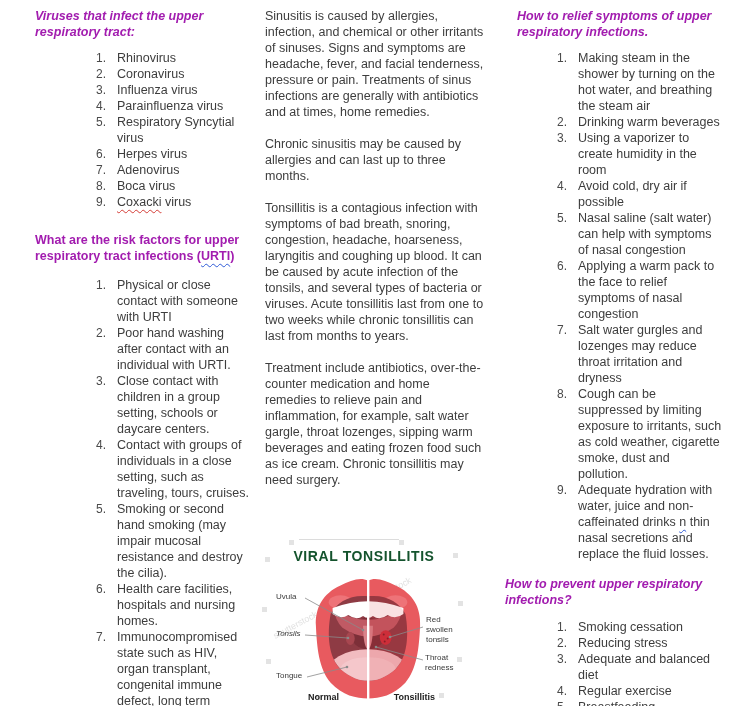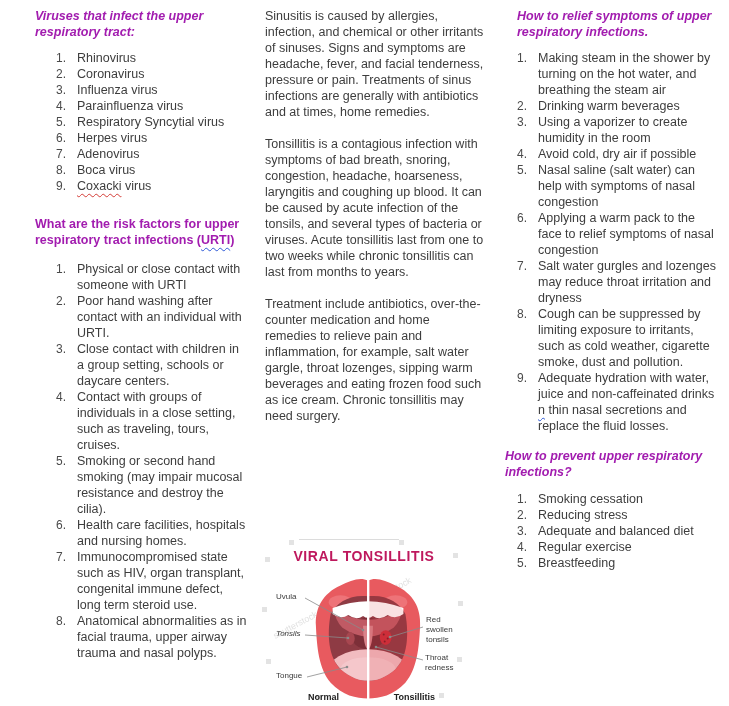--- a/index.html
+++ b/index.html
@@ -10,40 +10,40 @@
   }
   .col { position:absolute; top:8px; }
   #col1 { left:35px;  width:214px; }
   #col2 { left:265px; width:219px; }
   #col3 { left:496px; width:226px; }
 
   .heading { margin:0; font-size:12.5px; line-height:16px; color:#a21caf; font-weight:bold; }
   .h-italic { font-style:italic; }
 
   ol { list-style:none; margin:0; padding:0 0 0 42px; counter-reset:n; }
-  ol li { counter-increment:n; position:relative; }
+  ol li { counter-increment:n; position:relative;margin-left:40px; }
   ol li::before { content:counter(n) "."; position:absolute; left:-21px; top:0; color:#4a4a4a; font-size:12px; }
 
   #col1 ol.list-a { margin-top:10px; }
   #col1 .heading.second { margin-top:22px; }
   #col1 ol.list-b { margin-top:13px; }
 
   #col2 p { margin:0 0 16px 0; }
 
   #col3 .heading.first { padding-left:21px; }
   #col3 ol.list-a { margin-top:10px; }
   #col3 .heading.second { margin-top:14px;margin-left:9px; }
   #col3 ol.list-b { margin-top:11px; }
 
   .squiggle-red  { text-decoration-line:underline; text-decoration-style:wavy; text-decoration-color:#d43c37; text-decoration-thickness:1px; text-underline-offset:2.5px; }
   .squiggle-blue { text-decoration-line:underline; text-decoration-style:wavy; text-decoration-color:#2f5bd7; text-decoration-thickness:1px; text-underline-offset:2.5px; }
 
   
   #figure { position:absolute; left:259px; top:537px; width:210px; height:169px; overflow:hidden; background:#ffffff; }
-  .fig-title { position:absolute; top:11px; left:0; right:0; text-align:center; font-weight:800; font-size:14px; line-height:16px; letter-spacing:0.6px; color:#be185d; }
+  .fig-title { position:absolute; top:11px; left:0; right:0; text-align:center; font-weight:800; font-size:14px; line-height:16px; letter-spacing:0.6px; color:#14532d; }
   .mouth-svg   { position:absolute; left:52px; top:39px; }
   .leaders-svg { position:absolute; left:0; top:0; pointer-events:none; }
   .fig-label   { position:absolute; font-size:8px; line-height:10px; color:#3a3a3a; }
   .lbl-uvula   { left:17px;  top:55px;  width:32px; }
   .lbl-tonsils { left:17px;  top:92px;  width:34px;font-style:italic; }
   .lbl-tongue  { left:17px;  top:134px; width:34px; }
   .lbl-swollen { left:167px; top:78px;  width:40px; }
   .lbl-throat  { left:166px; top:116px; width:42px; }
   .fig-caption { position:absolute; top:155px; font-size:9px; line-height:11px; font-weight:bold; color:#222222; text-align:right; }
   .cap-normal      { left:30px;  width:50px; }
@@ -85,20 +85,21 @@
         <li>Contact with groups of individuals in a close setting, such as traveling, tours, cruises.</li>
         <li>Smoking or second hand smoking (may impair mucosal resistance and destroy the cilia).</li>
         <li>Health care facilities, hospitals and nursing homes.</li>
         <li>Immunocompromised state such as HIV, organ transplant, congenital immune defect, long term steroid use.</li>
         <li>Anatomical abnormalities as in facial trauma, upper airway trauma and nasal polyps.</li>
       </ol>
   </div>
 
   <div class="col" id="col2">
     <p>Sinusitis is caused by allergies, infection, and chemical or other irritants of sinuses. Signs and symptoms are headache, fever, and facial tenderness, pressure or pain. Treatments of sinus infections are generally with antibiotics and at times, home remedies.</p>
+    <p>Chronic sinusitis may be caused by allergies and can last up to three months.</p>
     <p>Tonsillitis is a contagious infection with symptoms of bad breath, snoring, congestion, headache, hoarseness, laryngitis and coughing up blood. It can be caused by acute infection of the tonsils, and several types of bacteria or viruses. Acute tonsillitis last from one to two weeks while chronic tonsillitis can last from months to years.</p>
     <p>Treatment include antibiotics, over-the-counter medication and home remedies to relieve pain and inflammation, for example, salt water gargle, throat lozenges, sipping warm beverages and eating frozen food such as ice cream. Chronic tonsillitis may need surgery.</p>
   </div>
 
   <div id="figure">
     <div class="wm-squares"></div>
     <div class="wm-topline"></div>
     <div class="wm-text wm-a">shutterstock</div>
     <div class="wm-text wm-b">shutterstock</div>
     <div class="wm-text wm-c">shutterstock</div>

